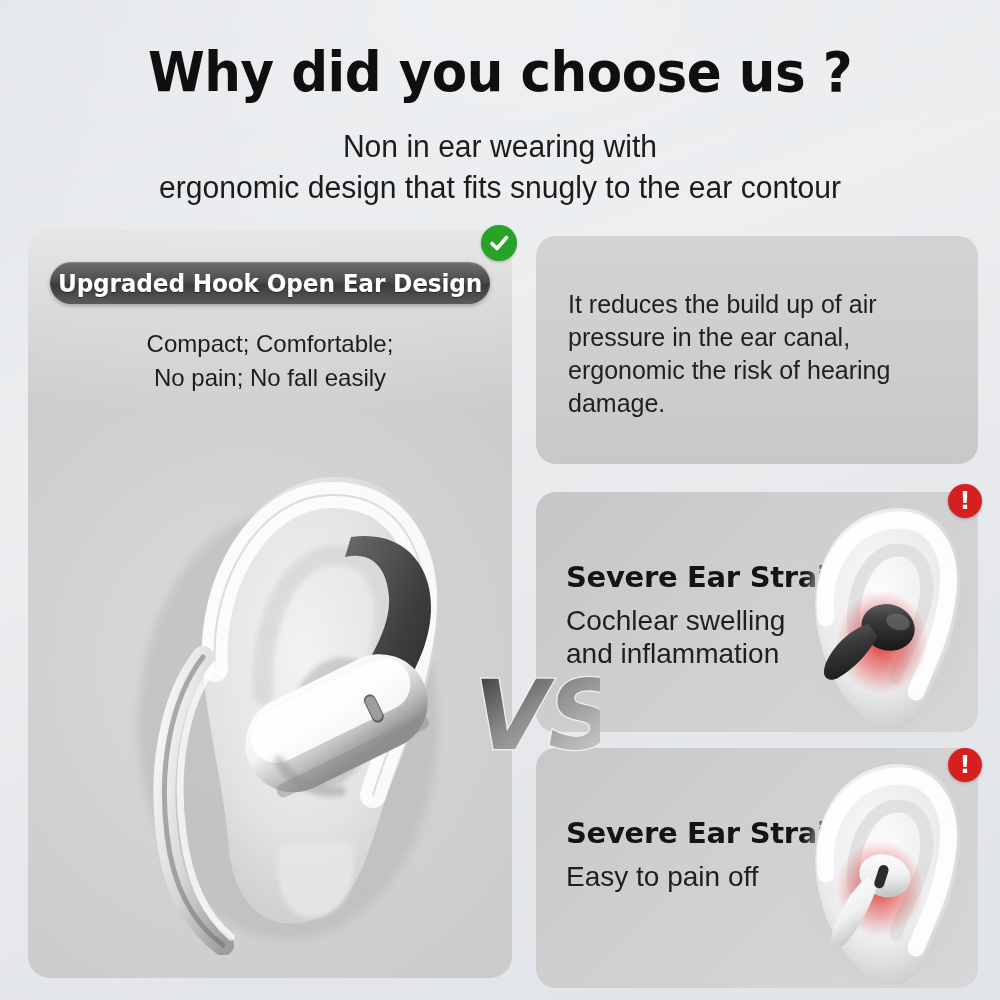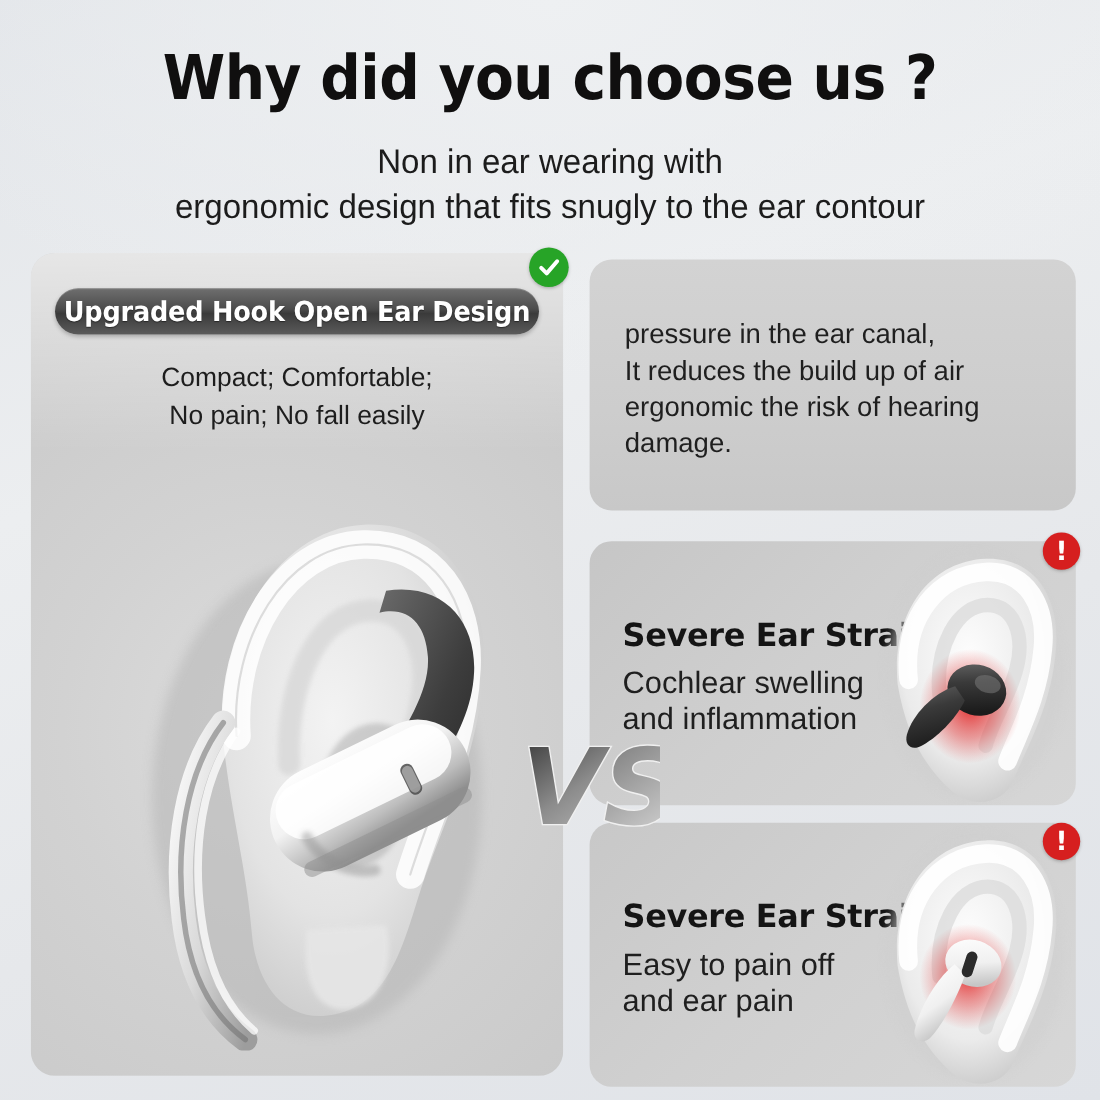--- a/index.html
+++ b/index.html
@@ -316,22 +316,22 @@
   </div>
 
   <div class="badge badge-check">
     <svg width="22" height="22" viewBox="0 0 22 22">
       <path d="M4 11.5 L9 16.5 L18.5 5.5" fill="none" stroke="#ffffff" stroke-width="3.6" stroke-linecap="round" stroke-linejoin="round"></path>
     </svg>
   </div>
 
   <div class="card card-1">
     <div class="card-body">
+      <div>It reduces the build up of air</div>
       <div>pressure in the ear canal,</div>
-      <div>It reduces the build up of air</div>
       <div>ergonomic the risk of hearing</div>
       <div>damage.</div>
     </div>
   </div>
 
   <div class="card card-2">
     <div class="card-head">Severe Ear Strain</div>
     <div class="card-text">
       <div>Cochlear swelling</div>
       <div>and inflammation</div>
@@ -380,21 +380,20 @@
   </div>
 
   <div class="badge badge-alert badge-alert-1">
     <span class="mark">!</span>
   </div>
 
   <div class="card card-3">
     <div class="card-head">Severe Ear Strain</div>
     <div class="card-text">
       <div>Easy to pain off</div>
-      <div>and ear pain</div>
     </div>
 
     <svg class="ear-art" viewBox="0 0 210 240">
       <defs>
         <radialGradient id="ear3" cx="45%" cy="40%" r="70%">
           <stop offset="0%" stop-color="#fdfdfd"></stop>
           <stop offset="60%" stop-color="#ebebeb"></stop>
           <stop offset="100%" stop-color="#c0c0c0"></stop>
         </radialGradient>
         <radialGradient id="glow3" cx="50%" cy="50%" r="50%">

